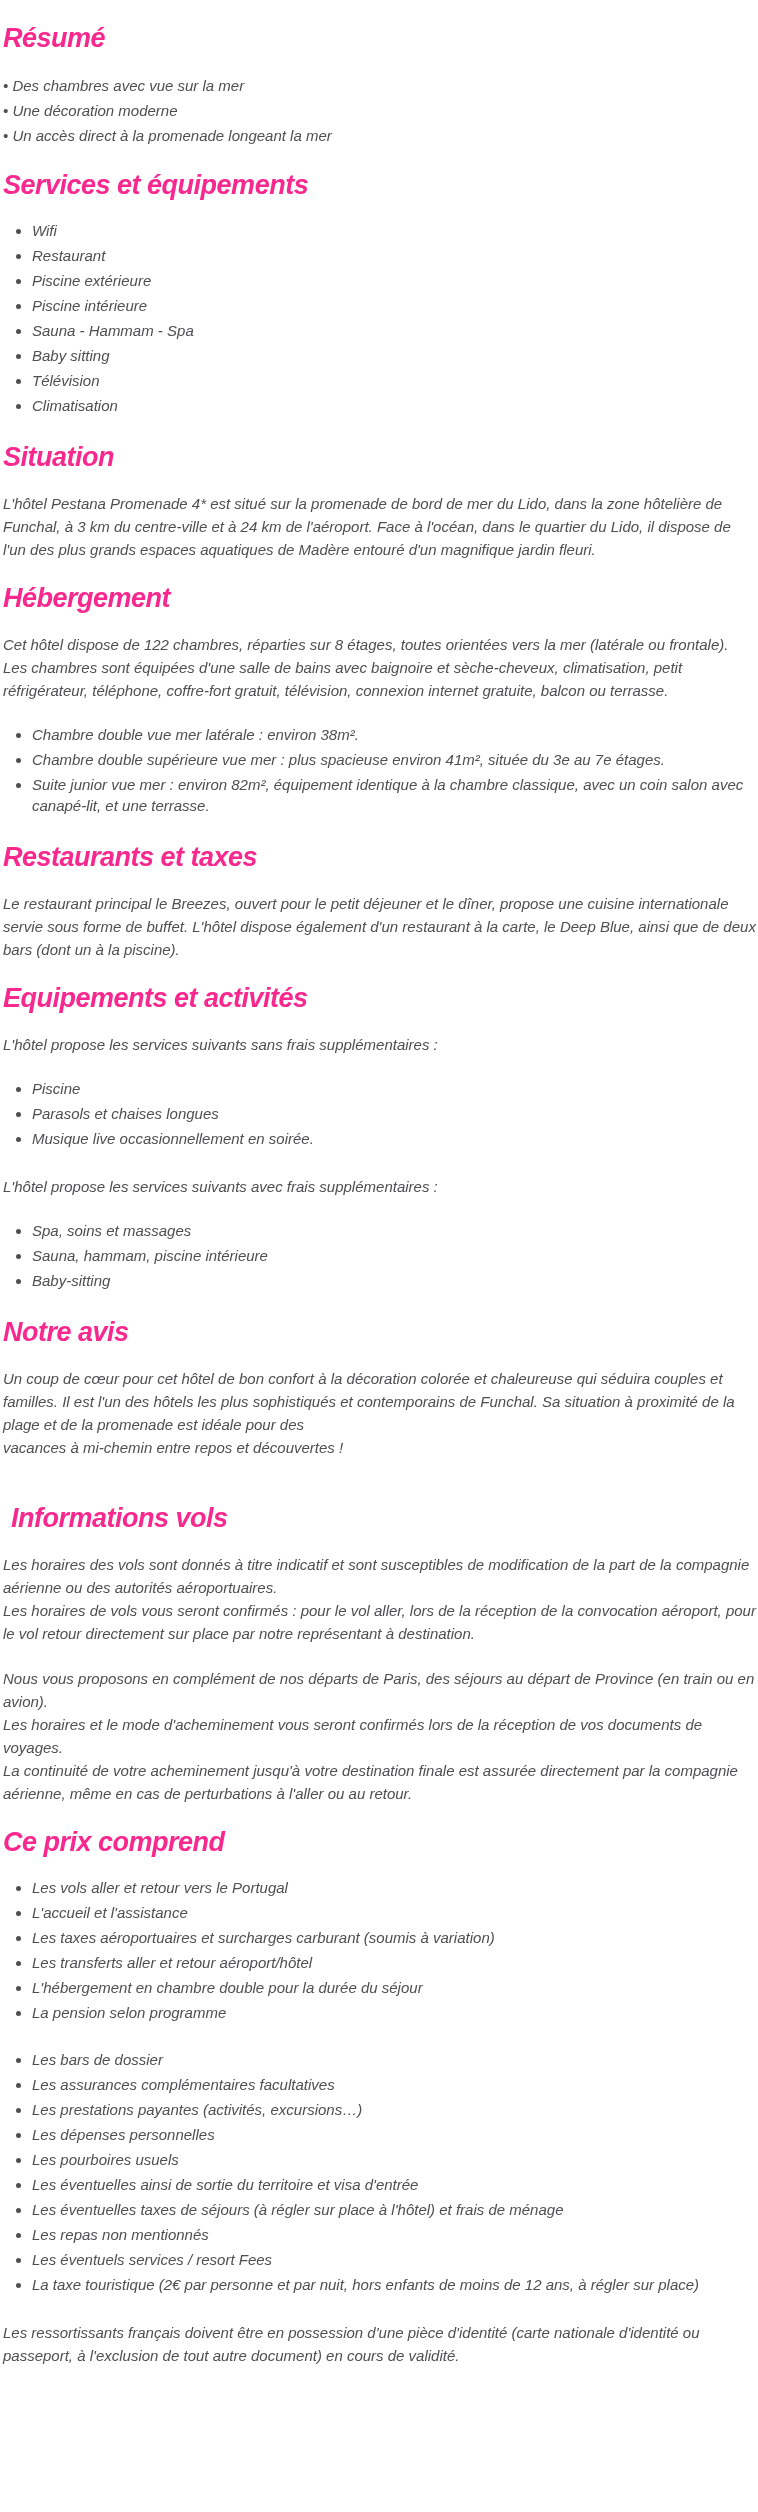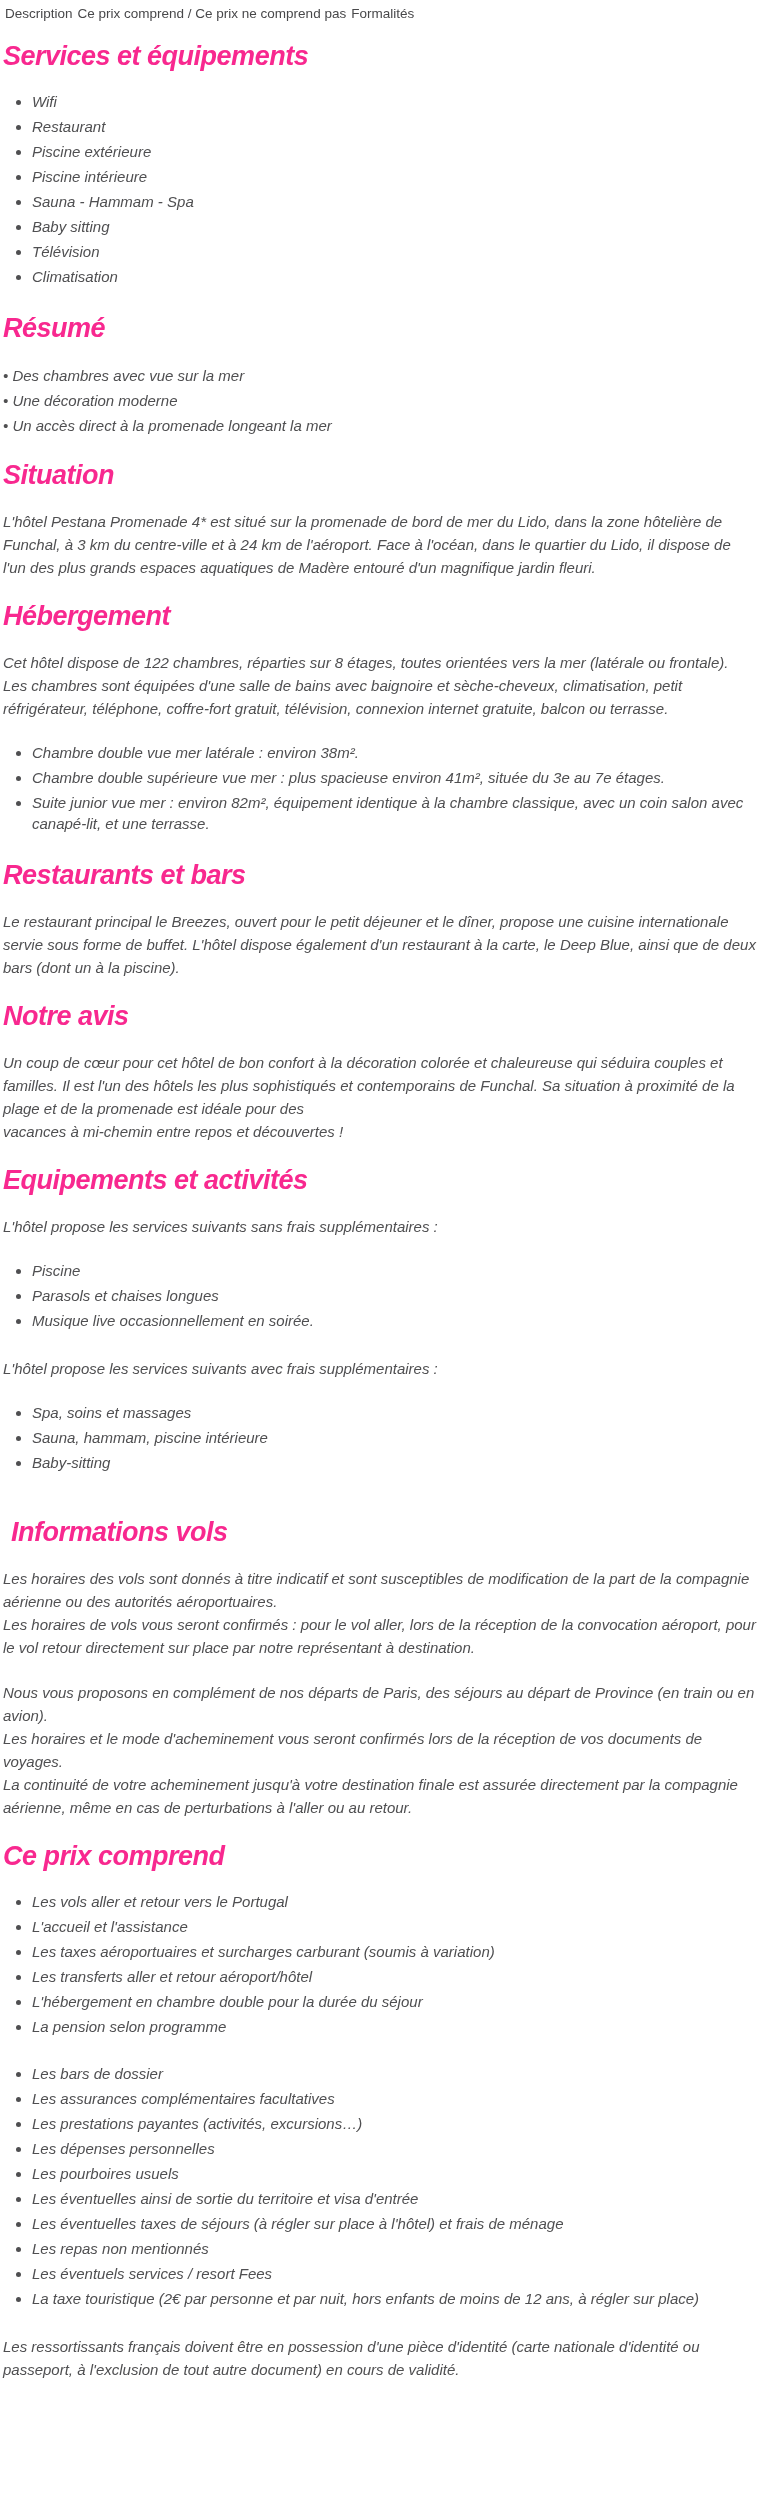--- a/index.html
+++ b/index.html
@@ -61,88 +61,85 @@
     margin-bottom:4px;
   }
   .bold{font-weight:400;}
   .resume-lines{line-height:25px;}
 </style>
 </head>
 <body>
 
 <div class="page">
 
-  <nav class="tabs">
-    <span class="tab">Description</span><span class="tab">Ce prix comprend / Ce prix ne comprend pas</span><span class="tab">Formalités</span>
-  </nav>
 
   <div class="content">
+
+    <section>
+      <h2>Résumé</h2>
+      <p class="resume-lines">• Des chambres avec vue sur la mer
+• Une décoration moderne
+• Un accès direct à la promenade longeant la mer</p>
+    </section>
 
     <section>
       <h2>Services et équipements</h2>
       <ul>
         <li>Wifi</li>
         <li>Restaurant</li>
         <li>Piscine extérieure</li>
         <li>Piscine intérieure</li>
         <li>Sauna - Hammam - Spa</li>
         <li>Baby sitting</li>
         <li>Télévision</li>
         <li>Climatisation</li>
       </ul>
-    </section>
-
-    <section>
-      <h2>Résumé</h2>
-      <p class="resume-lines">• Des chambres avec vue sur la mer
-• Une décoration moderne
-• Un accès direct à la promenade longeant la mer</p>
     </section>
 
     <section>
       <h2>Situation</h2>
       <p><span>L'hôtel </span><span class="bold">Pestana Promenade 4*</span><span> est situé sur la promenade de bord de mer du Lido, dans la zone hôtelière de Funchal, à 3 km du centre-ville et à 24 km de l'aéroport. Face à l'océan, dans le quartier du Lido, il dispose de l'un des plus grands espaces aquatiques de Madère entouré d'un magnifique jardin fleuri.</span></p>
     </section>
 
     <section>
       <h2>Hébergement</h2>
       <p>Cet hôtel dispose de 122 chambres, réparties sur 8 étages, toutes orientées vers la mer (latérale ou frontale).
 Les chambres sont équipées d'une salle de bains avec baignoire et sèche-cheveux, climatisation, petit réfrigérateur, téléphone, coffre-fort gratuit, télévision, connexion internet gratuite, balcon ou terrasse.</p>
       <ul>
         <li><span class="bold">Chambre double vue mer latérale :</span><span> environ 38m².</span></li>
         <li><span class="bold">Chambre double supérieure vue mer :</span><span> plus spacieuse environ 41m², située du 3e au 7e étages.</span></li>
         <li><span class="bold">Suite junior vue mer :</span><span> environ 82m², équipement identique à la chambre classique, avec un coin salon avec canapé-lit, et une terrasse.</span></li>
       </ul>
     </section>
 
     <section>
-      <h2>Restaurants et bars</h2>
+      <h2>Restaurants et taxes</h2>
       <p><span>Le restaurant principal </span><span class="bold">le Breezes,</span><span> ouvert pour le petit déjeuner et le dîner, propose une cuisine internationale servie sous forme de buffet. L'hôtel dispose également d'un restaurant à la carte, le </span><span class="bold">Deep Blue</span><span>, ainsi que de deux bars (dont un à la piscine).</span></p>
-    </section>
-
-    <section>
-      <h2>Notre avis</h2>
-      <p>Un coup de cœur pour cet hôtel de bon confort à la décoration colorée et chaleureuse qui séduira couples et familles. Il est l'un des hôtels les plus sophistiqués et contemporains de Funchal. Sa situation à proximité de la plage et de la promenade est idéale pour des
-vacances à mi-chemin entre repos et découvertes !</p>
     </section>
 
     <section>
       <h2>Equipements et activités</h2>
       <p>L'hôtel propose les services suivants sans frais supplémentaires :</p>
       <ul>
         <li>Piscine</li>
         <li>Parasols et chaises longues</li>
         <li>Musique live occasionnellement en soirée.</li>
       </ul>
       <p>L'hôtel propose les services suivants avec frais supplémentaires :</p>
       <ul>
         <li>Spa, soins et massages</li>
         <li>Sauna, hammam, piscine intérieure</li>
         <li>Baby-sitting</li>
       </ul>
+    </section>
+
+    <section>
+      <h2>Notre avis</h2>
+      <p>Un coup de cœur pour cet hôtel de bon confort à la décoration colorée et chaleureuse qui séduira couples et familles. Il est l'un des hôtels les plus sophistiqués et contemporains de Funchal. Sa situation à proximité de la plage et de la promenade est idéale pour des
+vacances à mi-chemin entre repos et découvertes !</p>
     </section>
 
     <section class="gap-lg">
       <h2>Informations vols</h2>
       <p>Les horaires des vols sont donnés à titre indicatif et sont susceptibles de modification de la part de la compagnie aérienne ou des autorités aéroportuaires.
 Les horaires de vols vous seront confirmés : pour le vol aller, lors de la réception de la convocation aéroport, pour le vol retour directement sur place par notre représentant à destination.</p>
       <p>Nous vous proposons en complément de nos départs de Paris, des séjours au départ de Province (en train ou en avion).
 Les horaires et le mode d'acheminement vous seront confirmés lors de la réception de vos documents de voyages.
 La continuité de votre acheminement jusqu'à votre destination finale est assurée directement par la compagnie aérienne, même en cas de perturbations à l'aller ou au retour.</p>
     </section>

